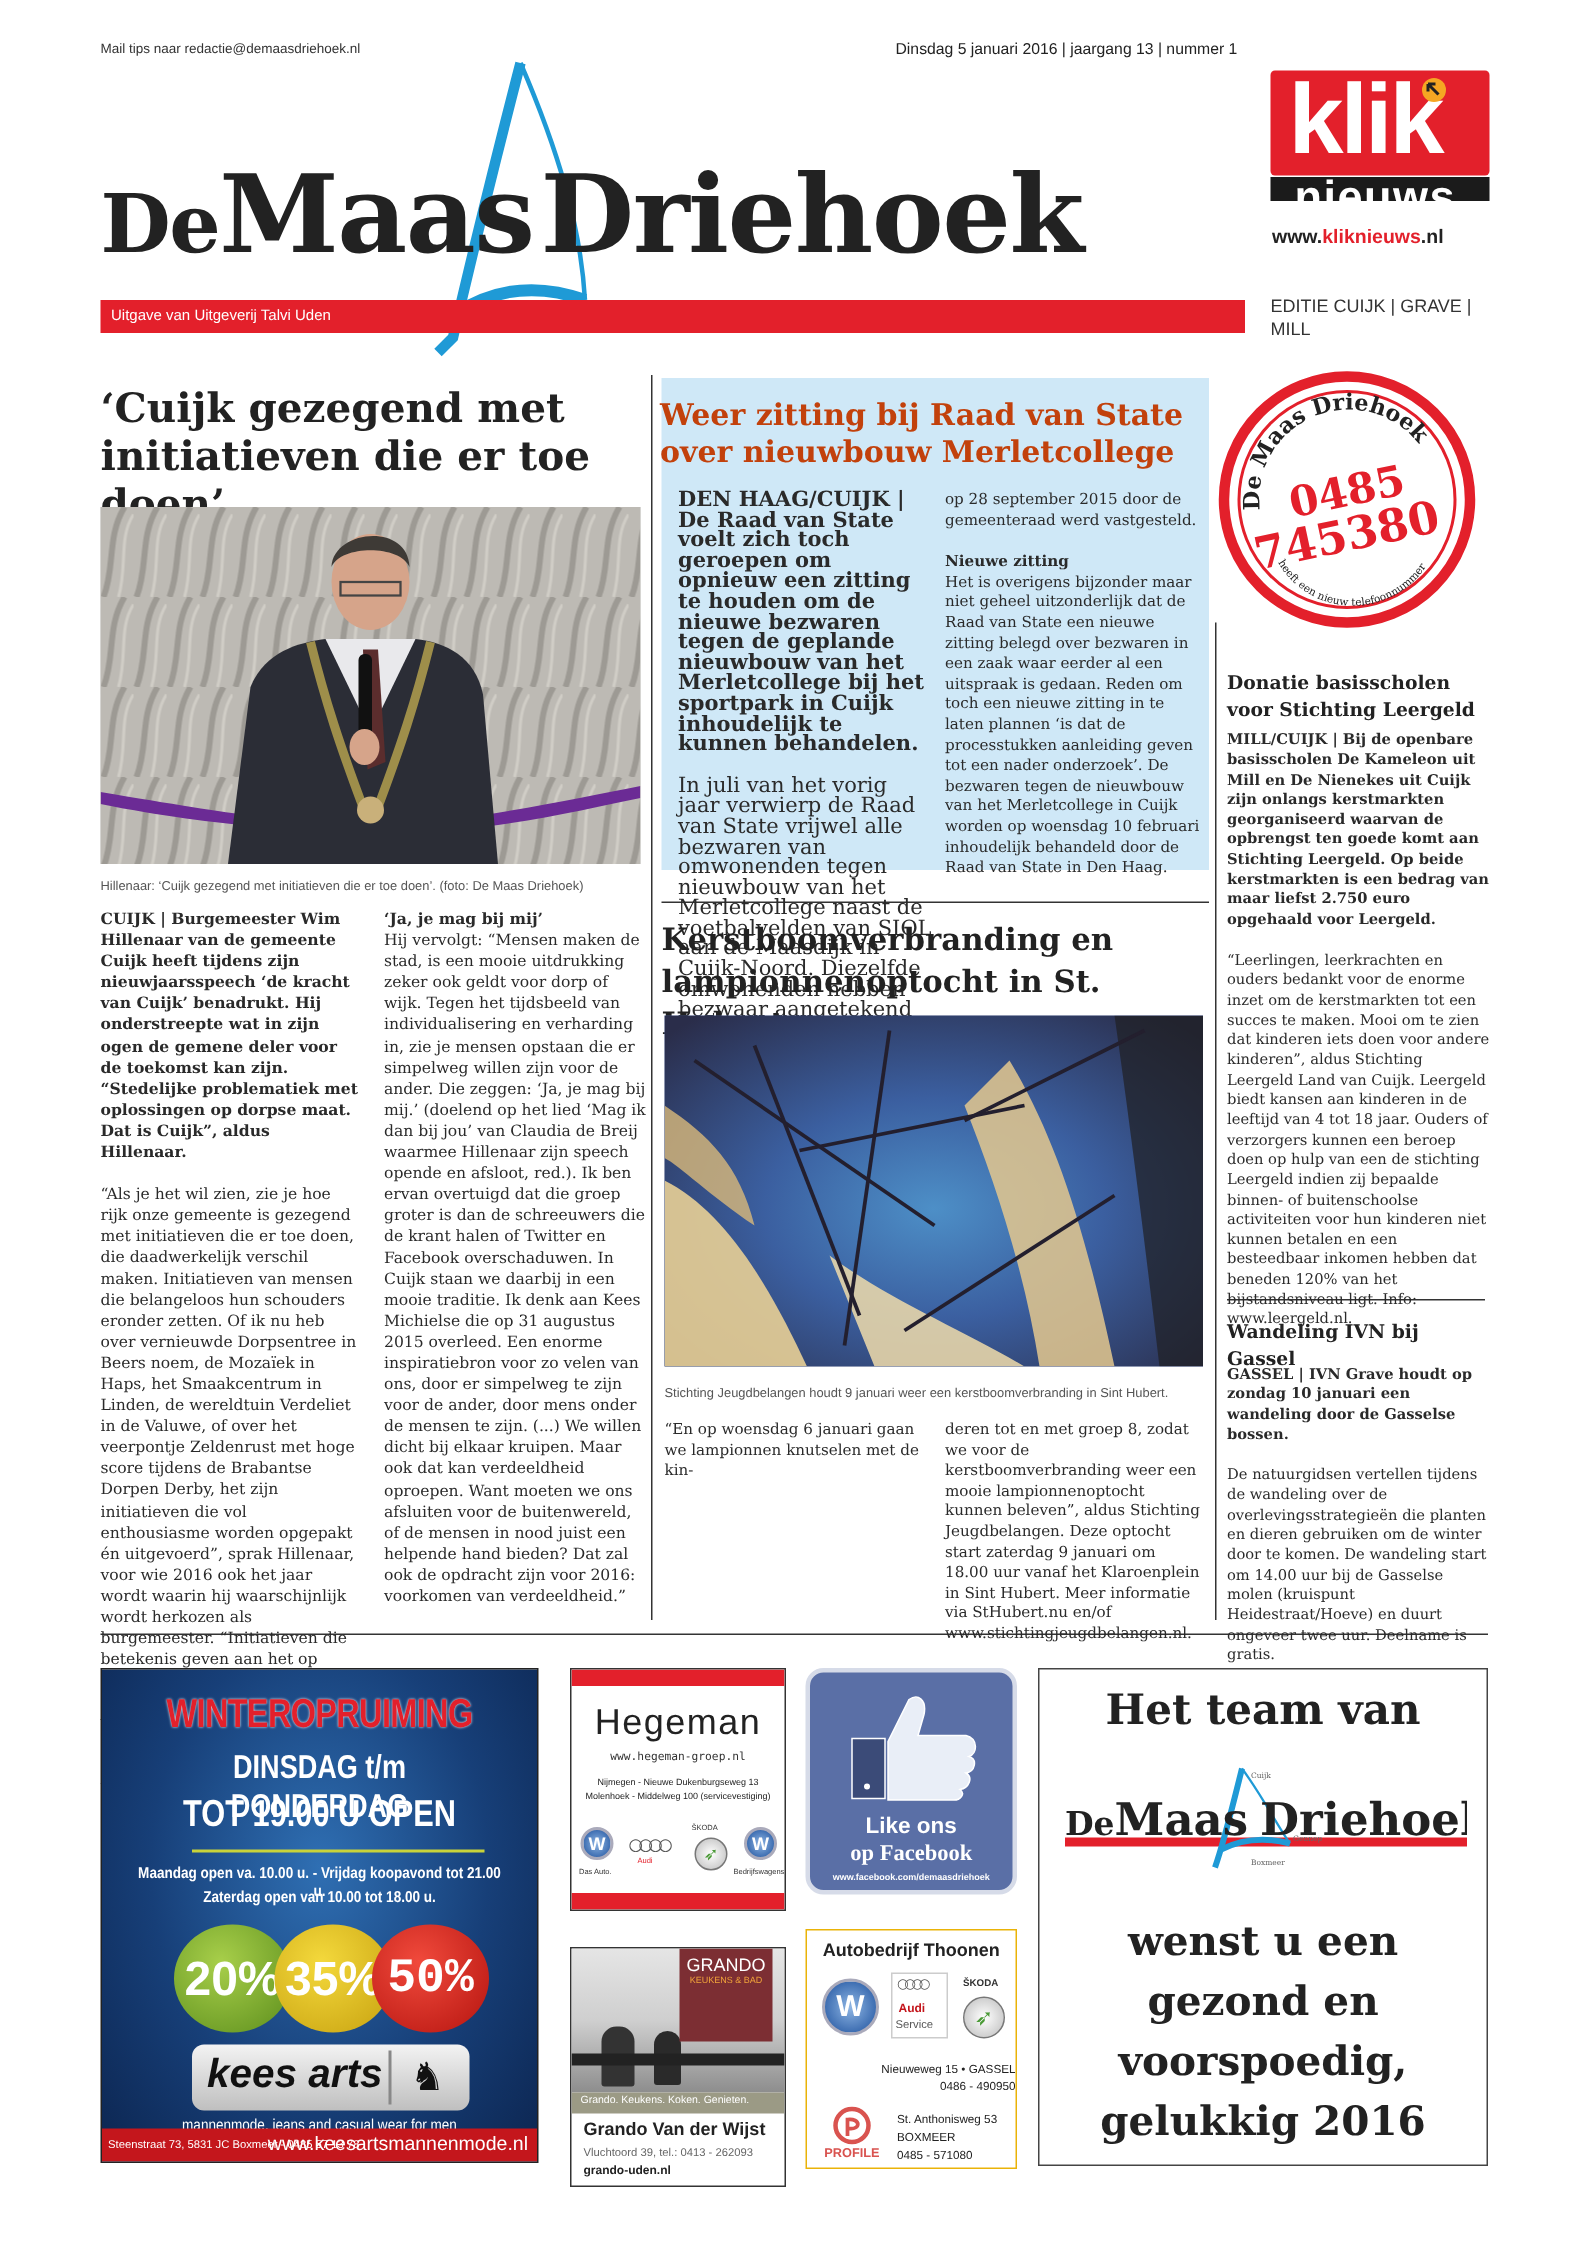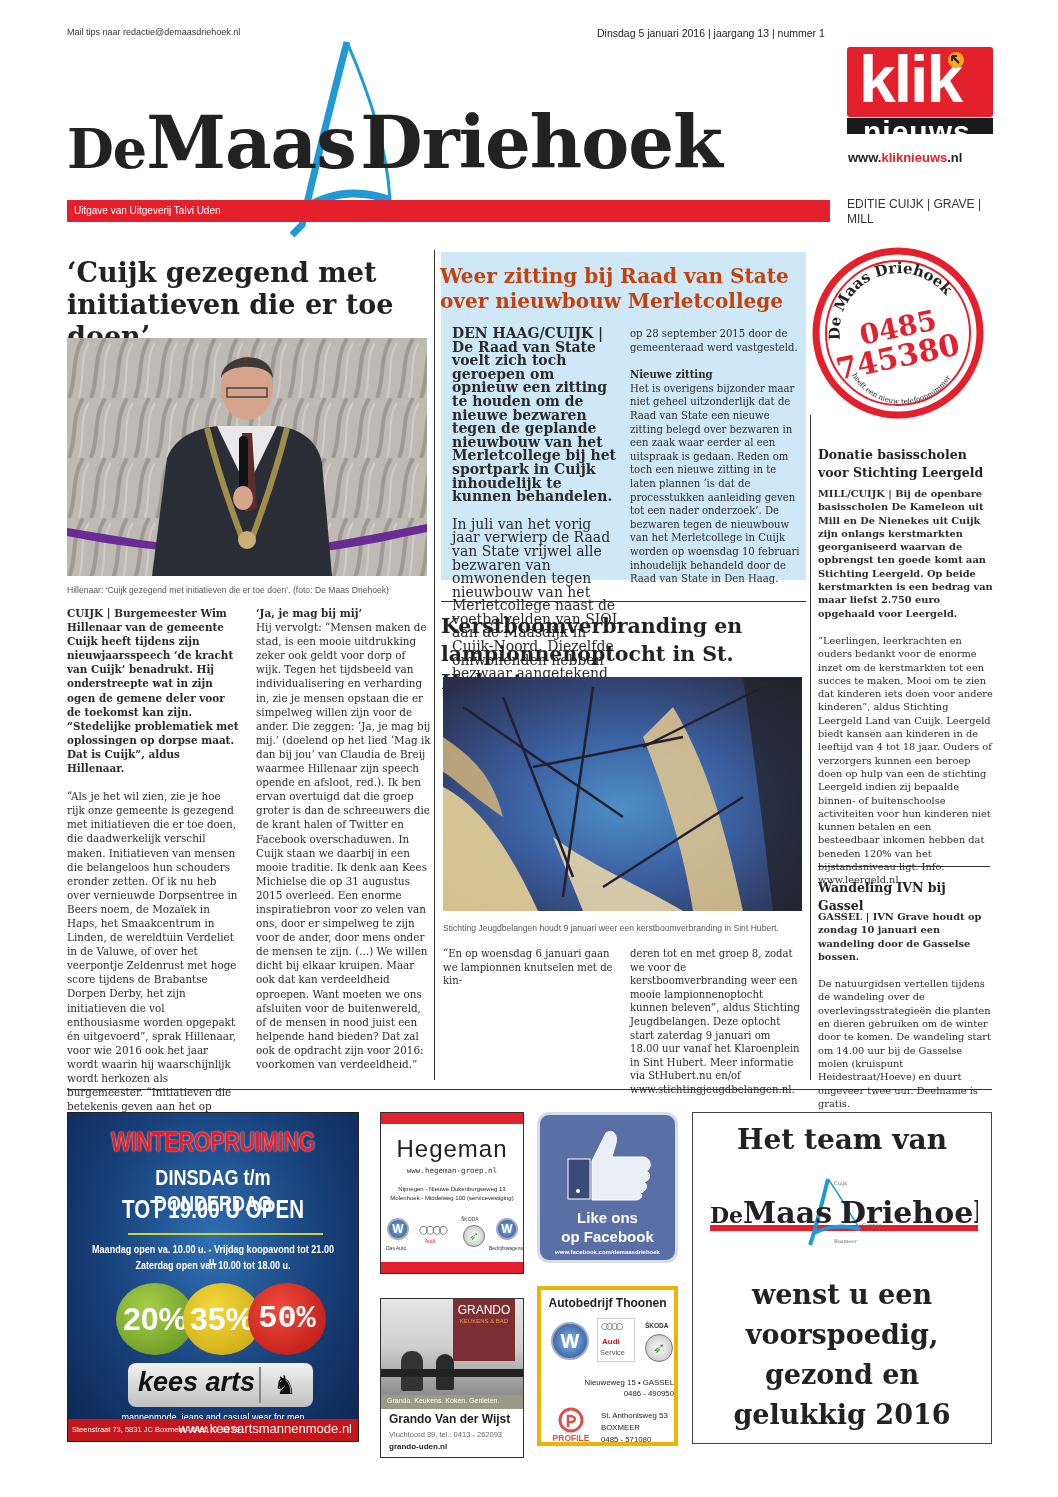--- a/index.html
+++ b/index.html
@@ -82,37 +82,37 @@
   #ad-hegeman .web { position: absolute; left: 0; right: 0; top: 53px; text-align: center; font-family: "DejaVu Sans Mono", monospace; font-size: 7.5px; color: #333; }
   #ad-hegeman .addr { position: absolute; left: 0; right: 0; top: 72px; text-align: center; font-family: "Liberation Sans", sans-serif; font-size: 6px; line-height: 9px; color: #222; }
   .logo-vw { position: absolute; width: 22px; height: 22px; border-radius: 50%; background: radial-gradient(circle, #8fb6e4, #1b4f9c); border: 2px solid #aab; color: #fff; font-family: "Liberation Sans", sans-serif; font-weight: bold; font-size: 12px; line-height: 18px; text-align: center; }
   .logo-audi { position: absolute; font-size: 11px; color: #555; letter-spacing: -3px; }
   .logo-skoda { position: absolute; width: 22px; height: 22px; border-radius: 50%; background: radial-gradient(circle, #fff, #bbb); border: 1px solid #777; color: #4a9a36; font-size: 12px; line-height: 20px; text-align: center; }
   .tiny { position: absolute; font-family: "Liberation Sans", sans-serif; font-size: 5px; color: #333; }
 
   #ad-fb { left: 537px; top: 1112px; width: 141px; height: 151px; background: #5a6fa6; border-radius: 12px; border: 3px solid #d6dbe8; }
   #ad-fb .thumb { position: absolute; left: 26px; top: 14px; width: 86px; height: 72px; }
   #ad-fb .t1 { position: absolute; left: 0; right: 0; top: 94px; text-align: center; font-family: "Liberation Sans", sans-serif; font-weight: bold; font-size: 15px; color: #fff; }
-  #ad-fb .t2 { position: absolute; left: 0; right: 0; top: 113px; text-align: center; font-family: Liberation Sans, sans-serif; font-weight: bold; font-size: 15px; color: #fff; }
+  #ad-fb .t2 { position: absolute; left: 0; right: 0; top: 113px; text-align: center; font-family: Liberation Serif, serif; font-weight: bold; font-size: 15px; color: #fff; }
   #ad-fb .url { position: absolute; left: 0; right: 0; top: 134px; text-align: center; font-family: "Liberation Sans", sans-serif; font-weight: bold; font-size: 6px; color: #fff; }
 
   #ad-grando { left: 380px; top: 1286px; width: 144px; height: 160px; border: 1px solid #333; background: #fff; margin-top: 12px; }
   #ad-grando .photo { position: absolute; left: 0; top: 0; width: 142px; height: 96px; background: linear-gradient(180deg, #e5e5e5 0%, #cfcfcf 50%, #8d8d8d 100%); }
   #ad-grando .maroon { position: absolute; right: 8px; top: 0; width: 62px; height: 62px; background: #7c2e33; }
   #ad-grando .maroon .g { position: absolute; left: 0; right: 0; top: 4px; text-align: center; font-family: "Liberation Sans", sans-serif; font-size: 12px; color: #fff; }
   #ad-grando .maroon .kb { position: absolute; left: 0; right: 0; top: 19px; text-align: center; font-family: "Liberation Sans", sans-serif; font-size: 6px; color: #f0a33a; }
   #ad-grando .person1 { position: absolute; left: 20px; top: 52px; width: 22px; height: 40px; background: #333; border-radius: 10px 10px 2px 2px; }
   #ad-grando .person2 { position: absolute; left: 55px; top: 55px; width: 18px; height: 36px; background: #2a2a2a; border-radius: 9px 9px 2px 2px; }
   #ad-grando .strip { position: absolute; left: 0; top: 96px; width: 142px; height: 14px; background: #9b9a85; }
   #ad-grando .strip span { position: absolute; left: 6px; top: 2px; font-family: "Liberation Sans", sans-serif; font-size: 7px; color: #fff; }
   #ad-grando .name { position: absolute; left: 8px; top: 113px; font-family: "Liberation Sans", sans-serif; font-weight: bold; font-size: 12px; color: #222; white-space: nowrap; }
   #ad-grando .addr { position: absolute; left: 8px; top: 131px; font-family: "Liberation Sans", sans-serif; font-size: 7.5px; color: #666; white-space: nowrap; }
   #ad-grando .web { position: absolute; left: 8px; top: 143px; font-family: "Liberation Sans", sans-serif; font-weight: bold; font-size: 8px; color: #222; }
 
-  #ad-thoonen { left: 537px; top: 1286px; width: 141px; height: 160px; border: 4px solid #eab308; background: #fff; }
+  #ad-thoonen { left: 537px; top: 1286px; width: 141px; height: 160px; border: 1px solid #eab308; background: #fff; }
   #ad-thoonen .name { position: absolute; left: 0; right: 0; top: 6px; text-align: center; font-family: "Liberation Sans", sans-serif; font-weight: bold; font-size: 12px; color: #222; white-space: nowrap; }
   #ad-thoonen .addr1 { position: absolute; left: 0; right: 0; top: 88px; text-align: right; font-family: "Liberation Sans", sans-serif; font-size: 7.8px; color: #222; }
   #ad-thoonen .tel1 { position: absolute; left: 0; right: 0; top: 99px; text-align: right; font-family: "Liberation Sans", sans-serif; font-size: 7.8px; color: #222; }
   #ad-thoonen .profile { position: absolute; left: 12px; top: 117px; width: 36px; height: 38px; }
   #ad-thoonen .addr2 { position: absolute; left: 60px; top: 120px; font-family: "Liberation Sans", sans-serif; font-size: 7.8px; line-height: 12px; color: #222; }
 
   #ad-team { left: 692px; top: 1112px; width: 300px; height: 332px; border: 1px solid #444; background: #fff; }
   #ad-team .t1 { position: absolute; left: 0; right: 0; top: 10px; text-align: center; font-family: "DejaVu Serif", serif; font-weight: bold; font-size: 28px; color: #222; }
   #ad-team .logo { position: absolute; left: 17px; top: 60px; width: 268px; height: 80px; }
   #ad-team .t2 { position: absolute; left: 0; right: 0; top: 162px; text-align: center; font-family: "DejaVu Serif", serif; font-weight: bold; font-size: 27px; line-height: 40px; color: #222; }
@@ -358,17 +358,17 @@
     <path d="M118 6 C 112 30, 106 55, 100 72" stroke="#1f9ad6" stroke-width="4" fill="none"></path>
     <path d="M118 6 C 132 25, 142 45, 150 56" stroke="#1f9ad6" stroke-width="1.5" fill="none"></path>
     <path d="M104 60 C 120 52, 135 52, 150 56" stroke="#1f9ad6" stroke-width="4" fill="none"></path>
     <text x="0" y="50" font-family="DejaVu Serif, serif" font-weight="bold" font-size="22" fill="#222"><tspan>De</tspan><tspan font-size="30">Maas</tspan><tspan dx="8" font-size="30">Driehoek</tspan></text>
     <text x="124" y="12" font-family="DejaVu Serif, serif" font-size="5" fill="#666">Cuijk</text>
     <text x="152" y="54" font-family="DejaVu Serif, serif" font-size="5" fill="#666">Gennep</text>
     <text x="124" y="70" font-family="DejaVu Serif, serif" font-size="5" fill="#666">Boxmeer</text>
   </svg>
   <div class="t2">
     <div>wenst u een</div>
+    <div>gezond en</div>
     <div>voorspoedig,</div>
-    <div>gezond en</div>
     <div>gelukkig 2016</div>
   </div>
 </div>
 
 </body></html>

